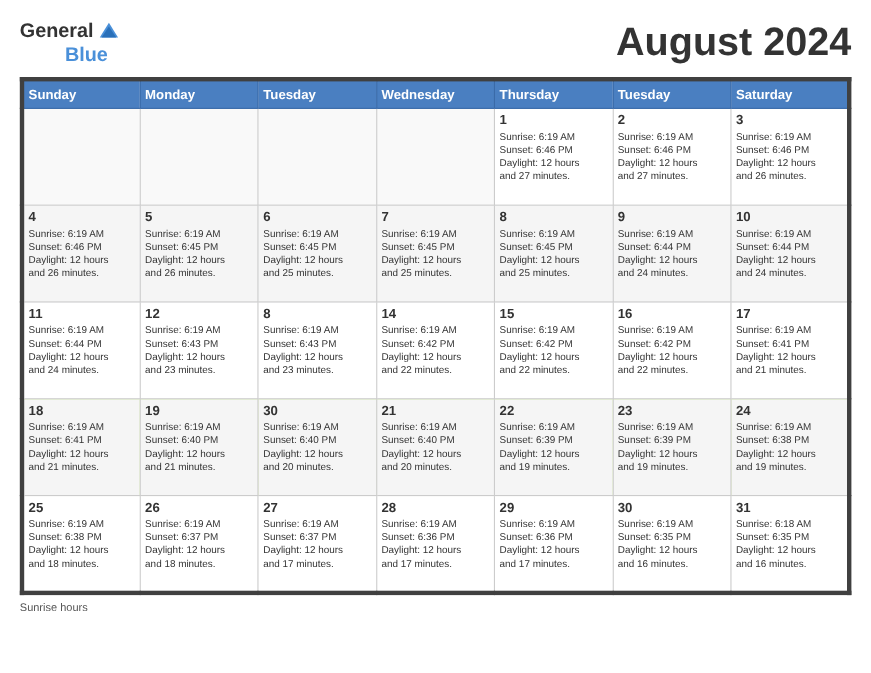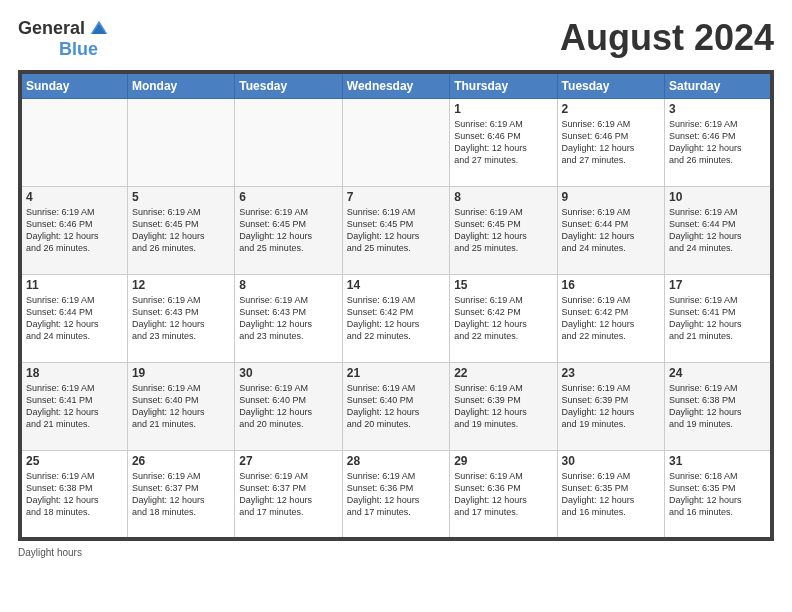--- a/index.html
+++ b/index.html
@@ -373,15 +373,15 @@
             <div class="day-detail" style="white-space: pre-line;">Sunrise: 6:18 AM
 Sunset: 6:35 PM
 Daylight: 12 hours
 and 16 minutes.</div>
           </td>
         </tr>
       </tbody>
   </table>
 
   <div class="footer">
-    <span>Daylight hours</span>
+    <span>Sunrise hours</span>
   </div>
 </div>
 
 </body></html>

